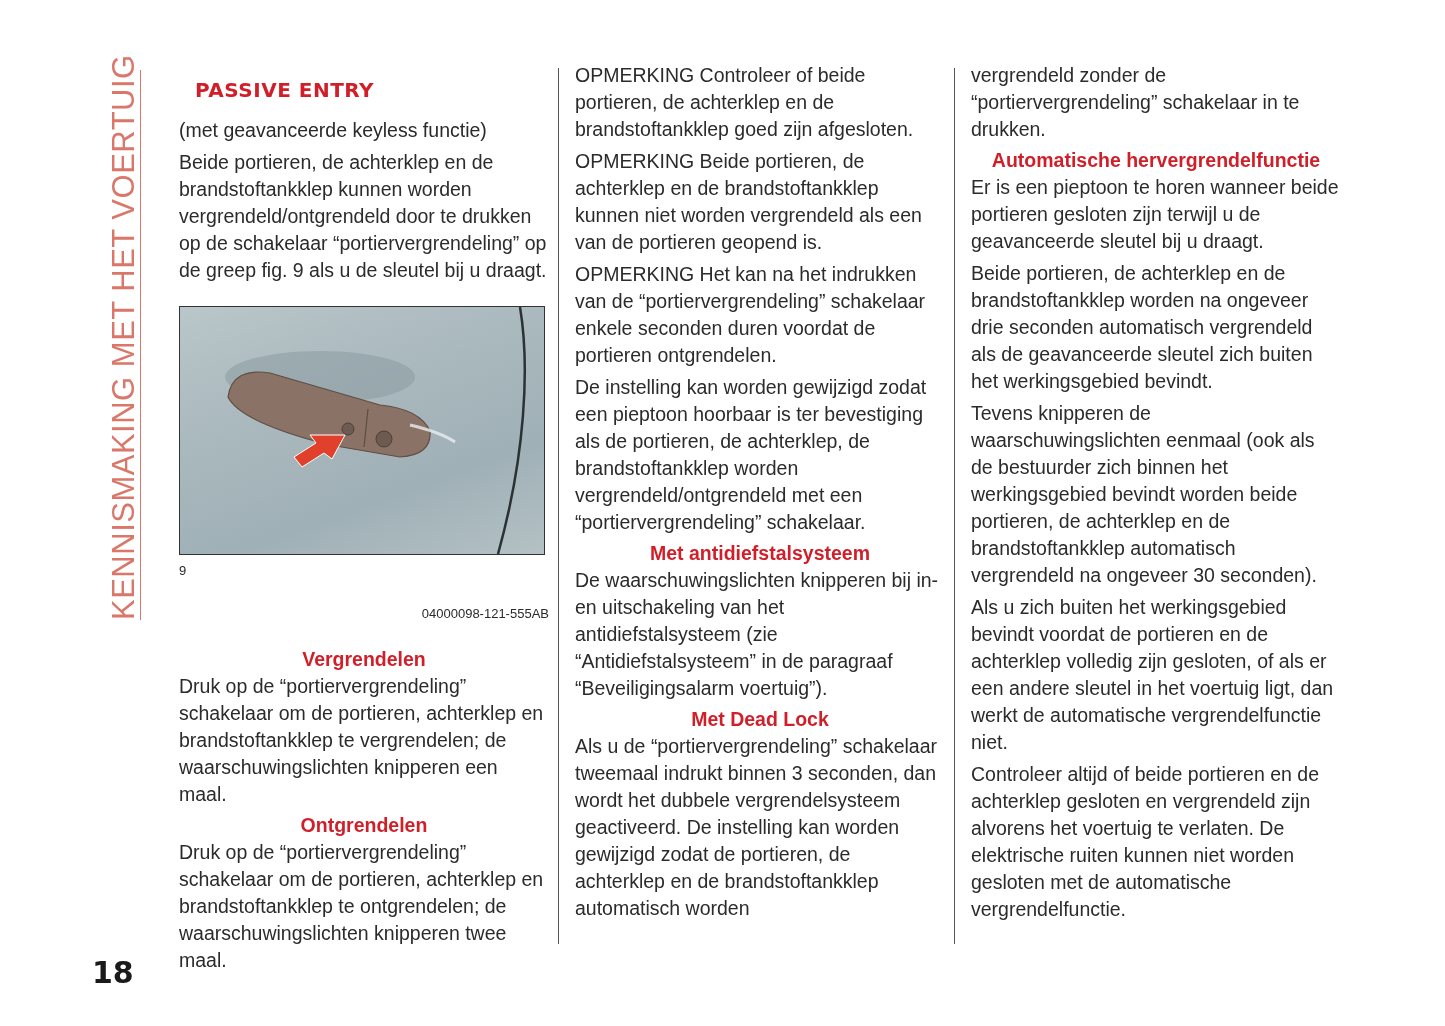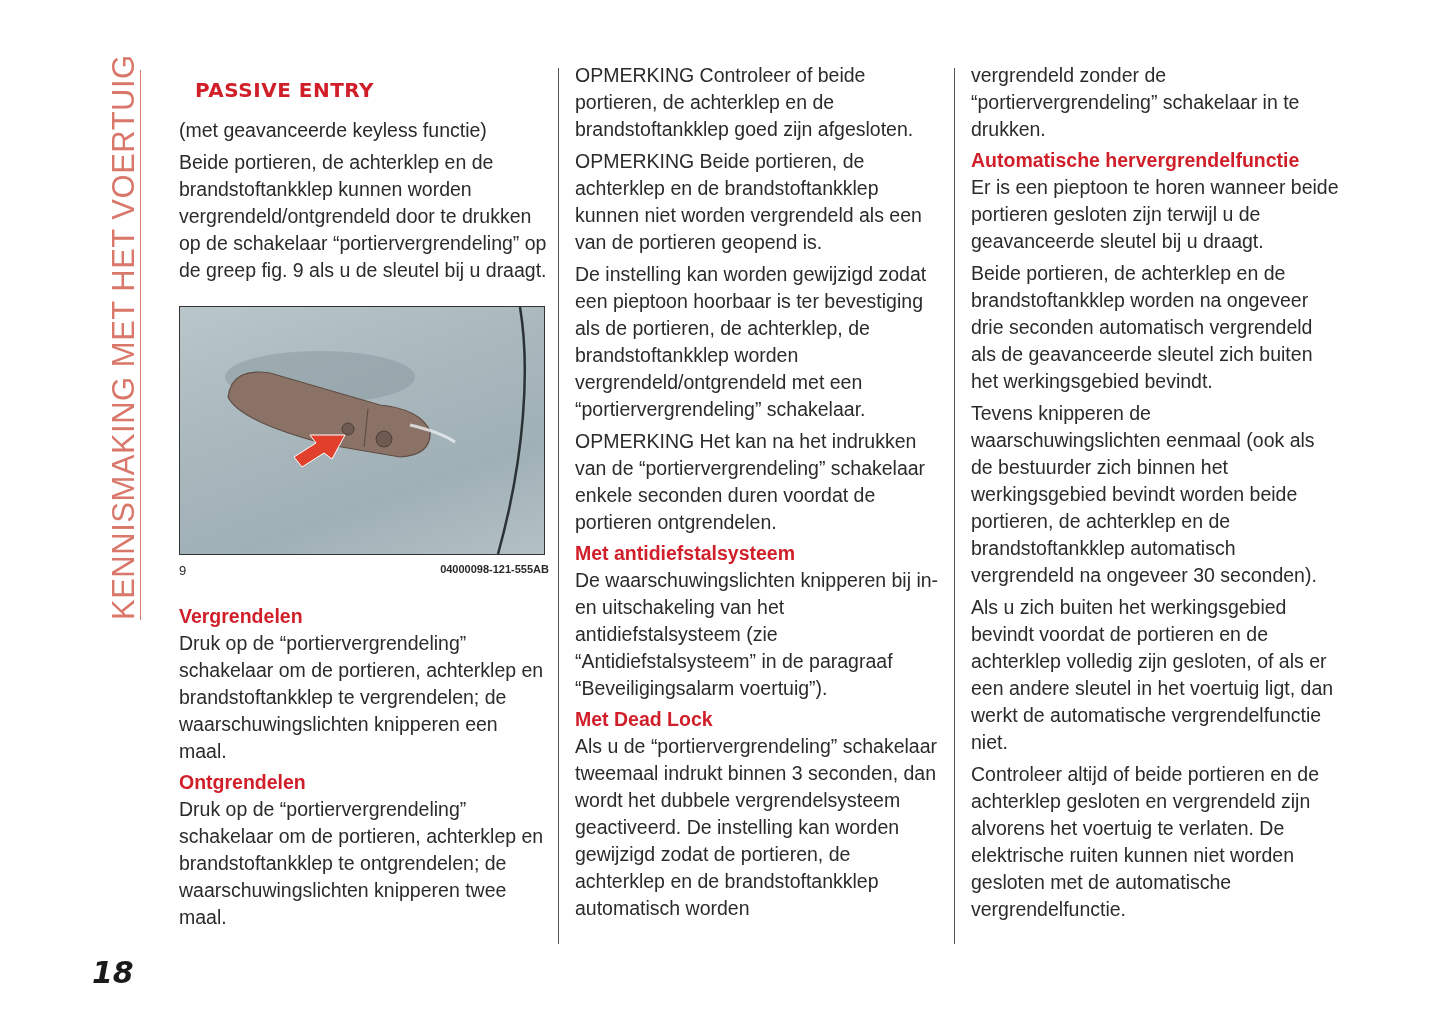--- a/index.html
+++ b/index.html
@@ -11,29 +11,29 @@
                 line-height: 40px; font-weight: 300; }
   .side-rule { position: absolute; left: 140px; top: 70px; width: 1px; height: 550px; background: #d9776a; }
   .col { position: absolute; top: 62px; }
   .col1 { left: 179px; width: 370px; }
   .col2 { left: 575px; width: 370px; }
   .col3 { left: 971px; width: 370px; }
   .vdiv { position: absolute; top: 68px; width: 1px; height: 876px; background: #555; }
   .p { font-size: 19.5px; line-height: 27px; margin: 0 0 5px 0; color: #2b2b2b; }
   .h-main { font-family: "DejaVu Sans", sans-serif; font-weight: 900; font-size: 20px;
             color: #d11f2a; letter-spacing: 0.5px; margin: 16px; line-height: 24px; }
-  .h-sub { font-weight: bold; font-size: 19.5px; color: #d11f2a; margin: 0 0 2px 0; line-height: 24px; }
+  .h-sub { font-weight: bold; font-size: 19.5px; color: #d11f2a; margin: 0 0 2px 0; line-height: 24px; text-align: center; }
   .sub { font-size: 19.5px; line-height: 25px; margin: 0 0 6px 0; }
   .figure { width: 364px; height: 247px; margin-top: 22px; border: 1px solid #333; position: relative;
             background: linear-gradient(160deg, #b9c6ca 0%, #a9b8bd 40%, #9fb0b6 70%, #b4c1c5 100%); overflow: hidden; }
   .fig-caption { display: flex; justify-content: space-between; font-size: 12px; margin-top: 8px; margin-bottom: 26px; }
   .fig-num { font-size: 13px; }
-  .fig-code { font-weight: bold; font-size: 11px; }
+  .fig-code { font-weight: normal; font-size: 13px; margin-top: 43px; }
   .page-num { position: absolute; left: 92px; top: 955px; font-family: "DejaVu Sans", sans-serif;
-              font-weight: bold; font-size: 30px; color: #1a1a1a; font-style: italic; }
+              font-weight: bold; font-size: 30px; color: #1a1a1a; }
 </style>
 </head>
 <body>
 
 <div class="side-title">KENNISMAKING MET HET VOERTUIG</div>
 <div class="side-rule"></div>
 
 <div class="vdiv" style="left:558px"></div>
 <div class="vdiv" style="left:954px"></div>
 
@@ -61,22 +61,22 @@
 
   <h2 class="h-sub">Vergrendelen</h2>
   <p class="p">Druk op de “portiervergrendeling” schakelaar om de portieren, achterklep en brandstoftankklep te vergrendelen; de waarschuwingslichten knipperen een maal.</p>
   <h2 class="h-sub">Ontgrendelen</h2>
   <p class="p">Druk op de “portiervergrendeling” schakelaar om de portieren, achterklep en brandstoftankklep te ontgrendelen; de waarschuwingslichten knipperen twee maal.</p>
 </div>
 
 <div class="col col2">
   <p class="p">OPMERKING Controleer of beide portieren, de achterklep en de brandstoftankklep goed zijn afgesloten.</p>
   <p class="p">OPMERKING Beide portieren, de achterklep en de brandstoftankklep kunnen niet worden vergrendeld als een van de portieren geopend is.</p>
+  <p class="p">OPMERKING Het kan na het indrukken van de “portiervergrendeling” schakelaar enkele seconden duren voordat de portieren ontgrendelen.</p>
   <p class="p">De instelling kan worden gewijzigd zodat een pieptoon hoorbaar is ter bevestiging als de portieren, de achterklep, de brandstoftankklep worden vergrendeld/ontgrendeld met een “portiervergrendeling” schakelaar.</p>
-  <p class="p">OPMERKING Het kan na het indrukken van de “portiervergrendeling” schakelaar enkele seconden duren voordat de portieren ontgrendelen.</p>
   <h2 class="h-sub">Met antidiefstalsysteem</h2>
   <p class="p">De waarschuwingslichten knipperen bij in- en uitschakeling van het antidiefstalsysteem (zie “Antidiefstalsysteem” in de paragraaf “Beveiligingsalarm voertuig”).</p>
   <h2 class="h-sub">Met Dead Lock</h2>
   <p class="p">Als u de “portiervergrendeling” schakelaar tweemaal indrukt binnen 3 seconden, dan wordt het dubbele vergrendelsysteem geactiveerd. De instelling kan worden gewijzigd zodat de portieren, de achterklep en de brandstoftankklep automatisch worden</p>
 </div>
 
 <div class="col col3">
   <p class="p">vergrendeld zonder de “portiervergrendeling” schakelaar in te drukken.</p>
   <h2 class="h-sub">Automatische hervergrendelfunctie</h2>
   <p class="p">Er is een pieptoon te horen wanneer beide portieren gesloten zijn terwijl u de geavanceerde sleutel bij u draagt.</p>

